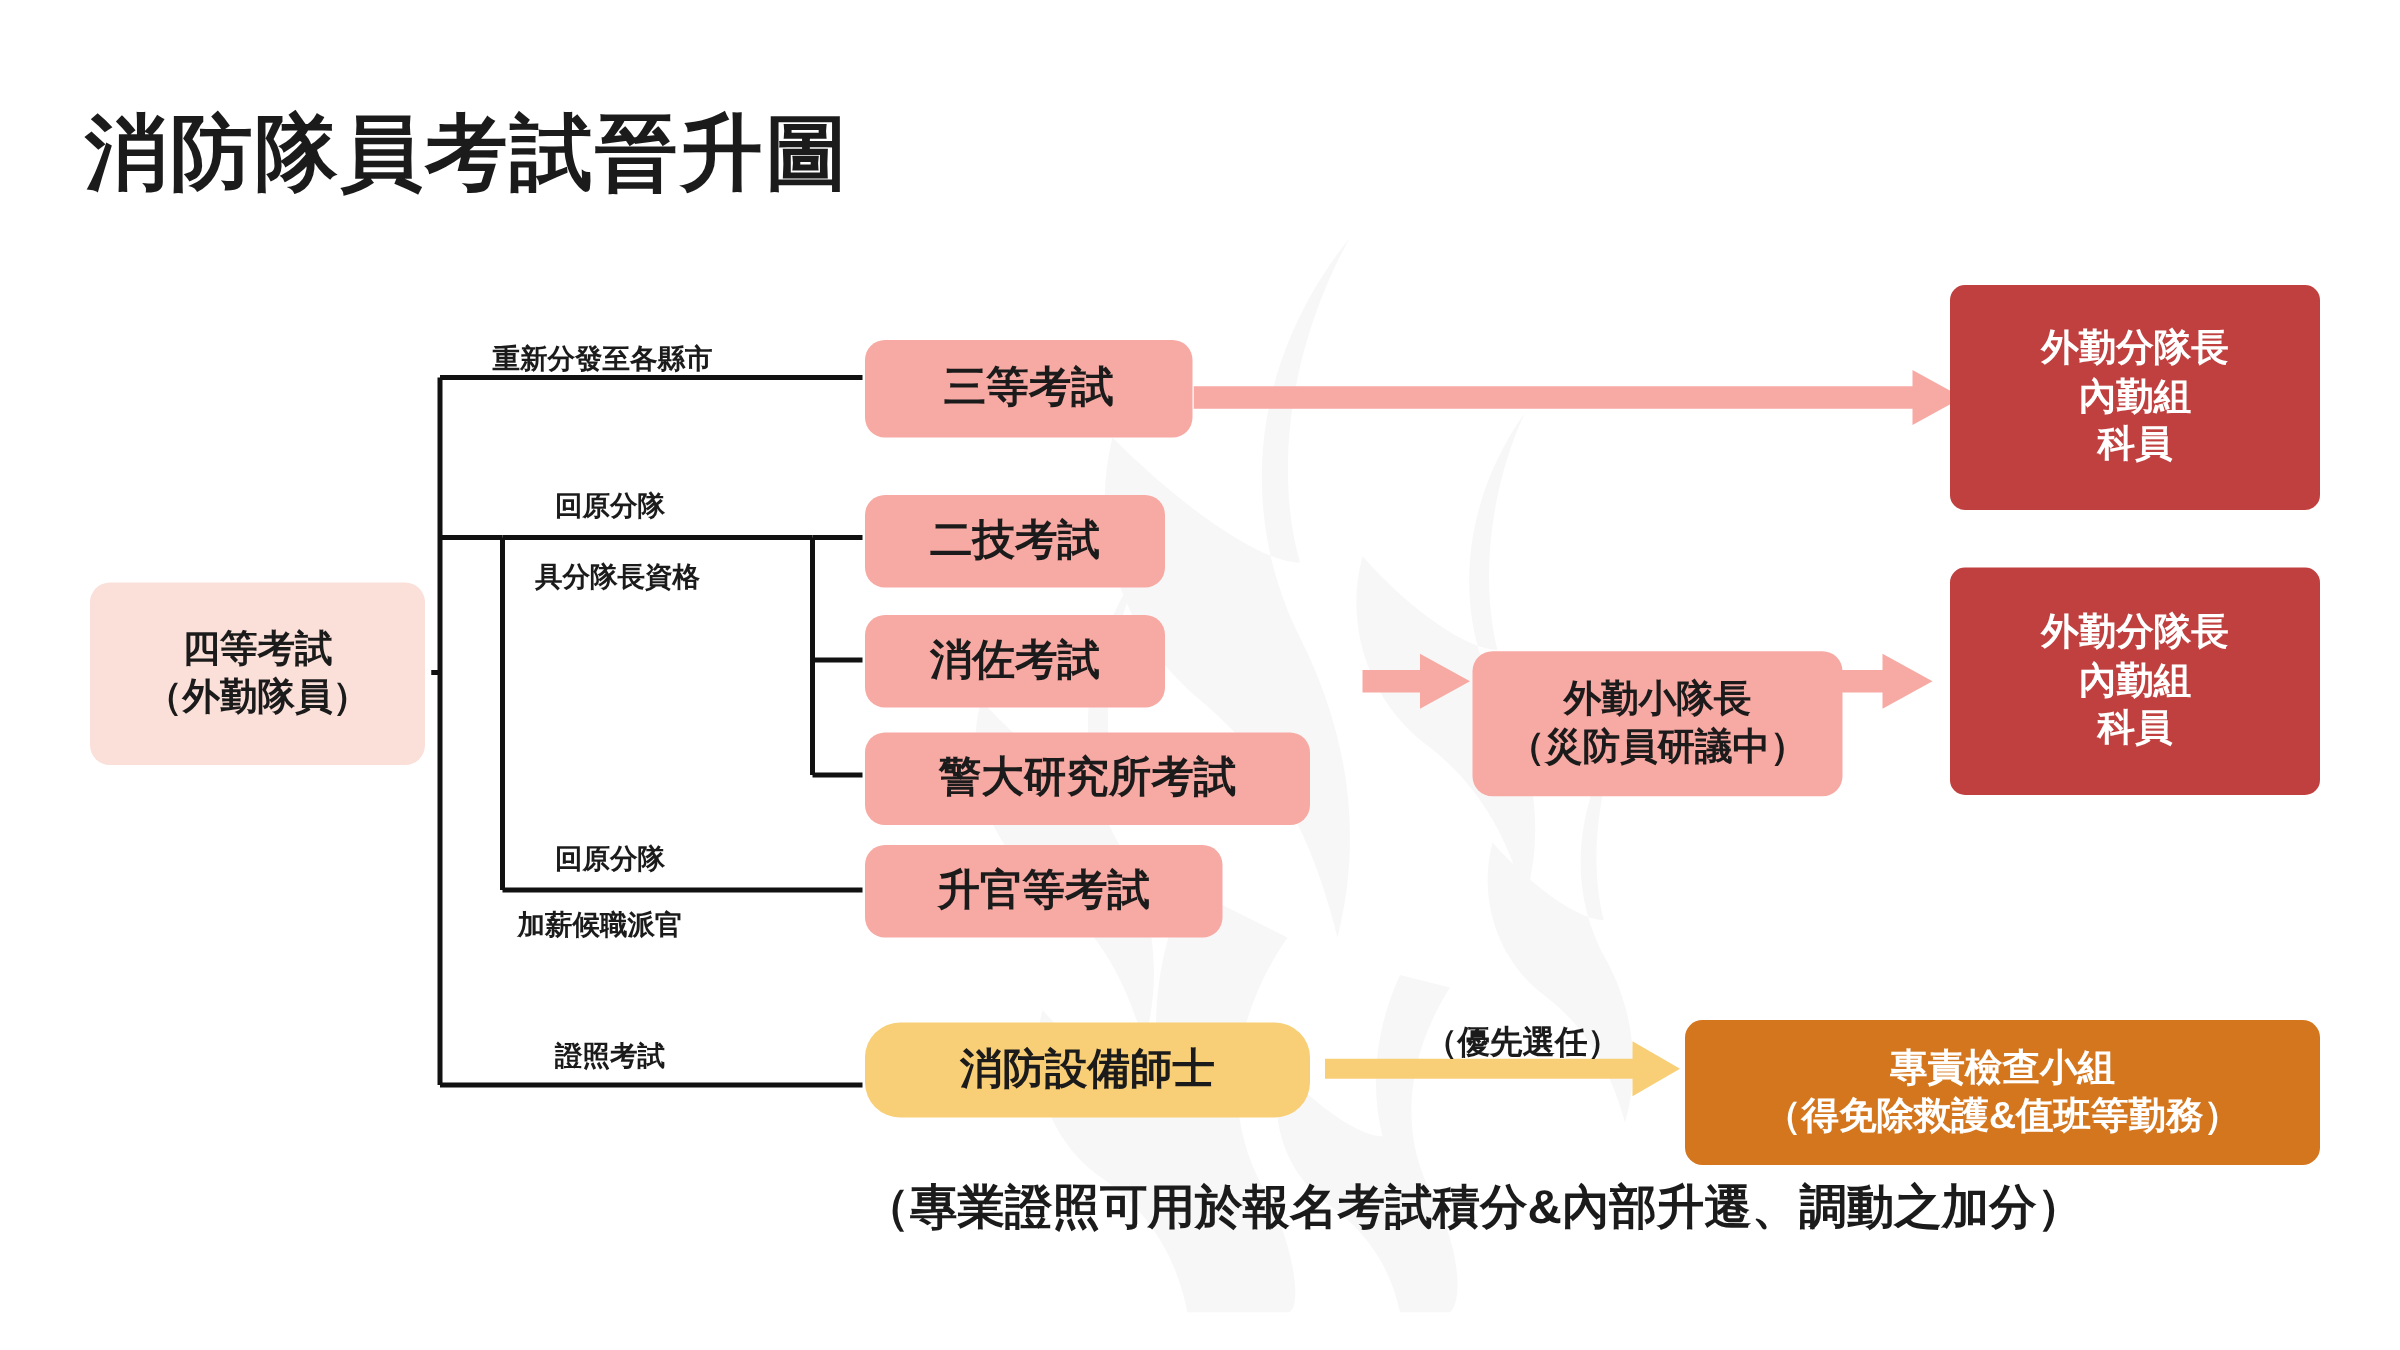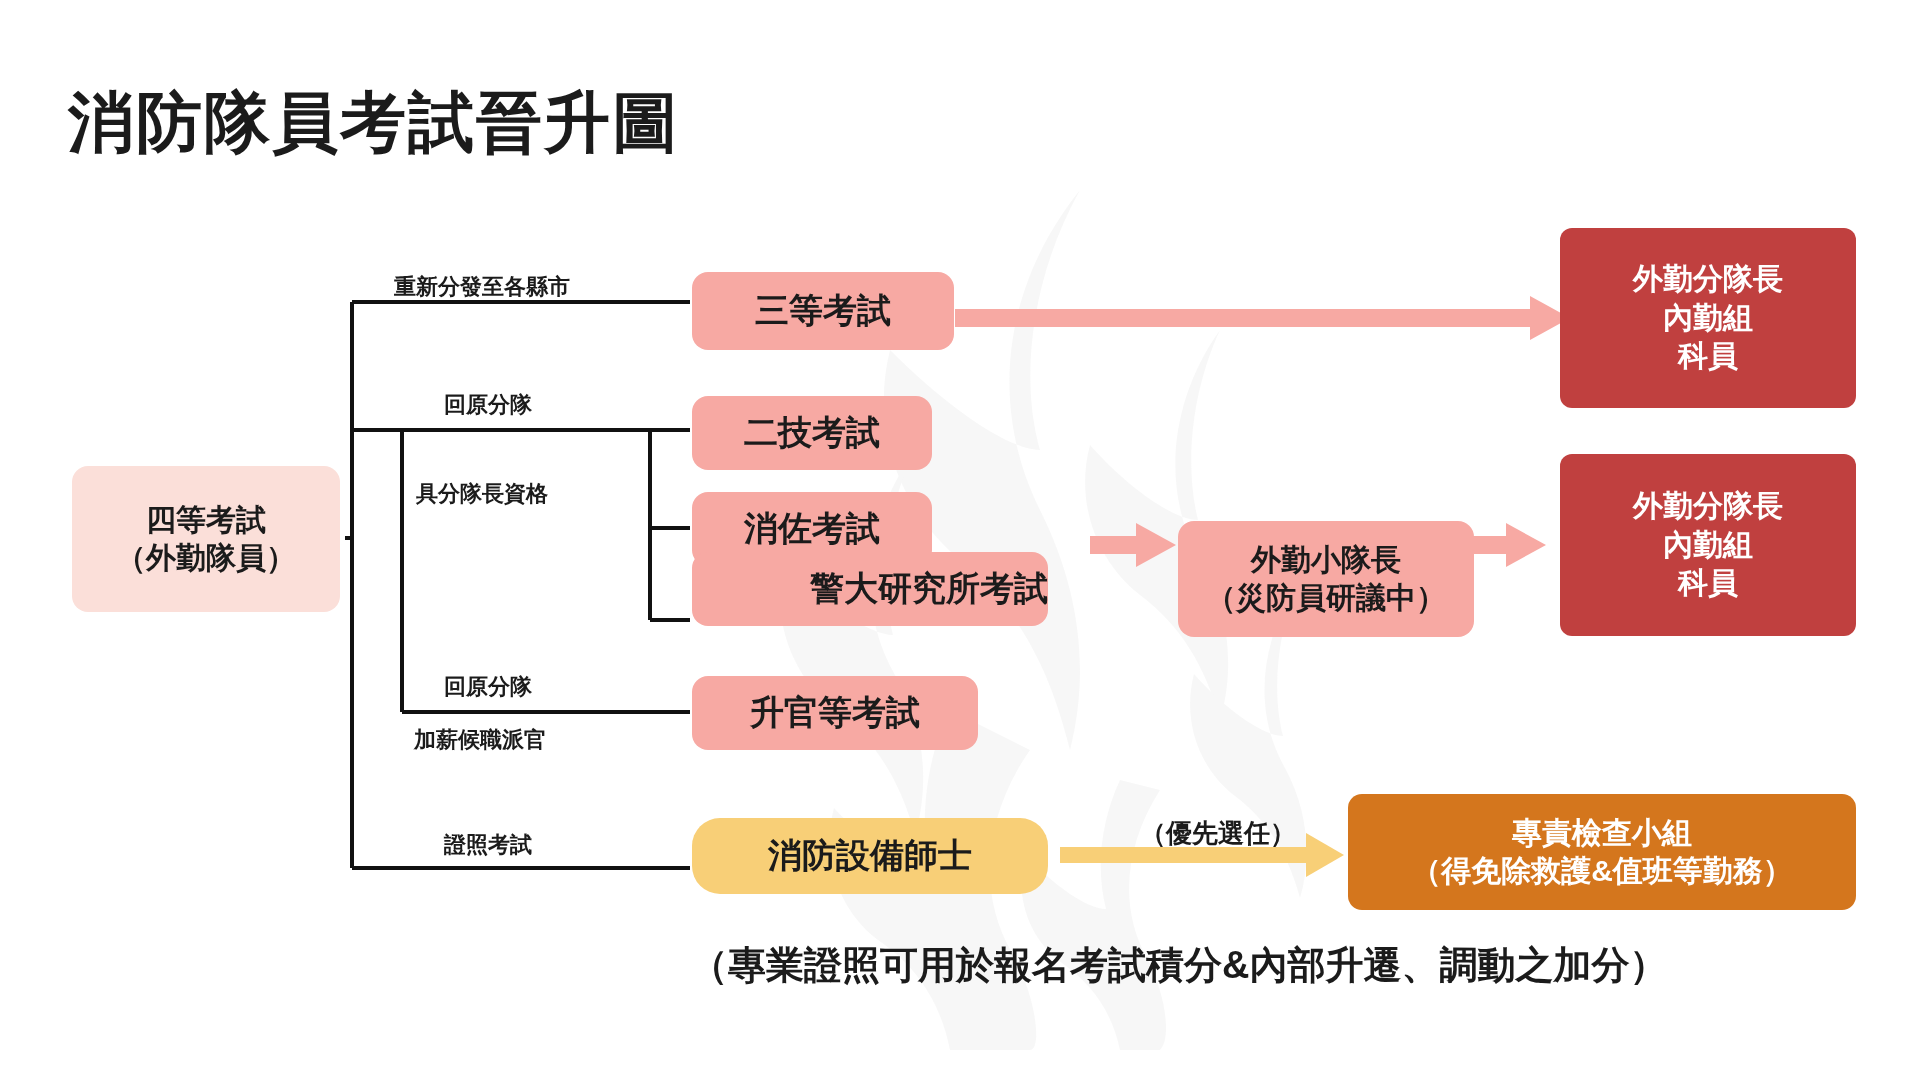--- a/index.html
+++ b/index.html
@@ -196,21 +196,21 @@
   </div>
 
   <div class="node node-exam" style="left:692px; top:396px; width:240px; height:74px;">
     <span>二技考試</span>
   </div>
 
   <div class="node node-exam" style="left:692px; top:492px; width:240px; height:74px;">
     <span>消佐考試</span>
   </div>
 
-  <div class="node node-exam" style="left:692px; top:552px; width:356px; height:74px;align-items:flex-end;">
+  <div class="node node-exam" style="left:692px; top:586px; width:356px; height:74px;">
     <span>警大研究所考試</span>
   </div>
 
   <div class="node node-exam" style="left:692px; top:676px; width:286px; height:74px;">
     <span>升官等考試</span>
   </div>
 
   <div class="node node-cert" style="left:692px; top:818px; width:356px; height:76px;">
     <span>消防設備師士</span>
   </div>
@@ -225,30 +225,30 @@
     <span>內勤組</span>
     <span>科員</span>
   </div>
 
   <div class="node node-result" style="left:1560px; top:454px; width:296px; height:182px;">
     <span>外勤分隊長</span>
     <span>內勤組</span>
     <span>科員</span>
   </div>
 
-  <div class="node node-team" style="left:1348px; top:794px; width:508px; height:116px;">
+  <div class="node node-team" style="left:1348px; top:816px; width:508px; height:116px;">
     <span>專責檢查小組</span>
     <span>（得免除救護&amp;值班等勤務）</span>
   </div>
 
   <div class="edge-label" style="left:394px; top:272px;">重新分發至各縣市</div>
 
   <div class="edge-label" style="left:444px; top:390px;">回原分隊</div>
 
-  <div class="edge-label" style="left:416px; top:447px;margin-top:32px;">具分隊長資格</div>
+  <div class="edge-label" style="left:428px; top:447px;">具分隊長資格</div>
 
   <div class="edge-label" style="left:444px; top:672px;">回原分隊</div>
 
   <div class="edge-label" style="left:414px; top:725px;">加薪候職派官</div>
 
   <div class="edge-label" style="left:444px; top:830px;">證照考試</div>
 
   <div class="edge-label" style="left:1140px; top:816px; font-size:26px;">（優先選任）</div>
 
   <div class="note-bottom">（專業證照可用於報名考試積分&amp;內部升遷、調動之加分）</div>

